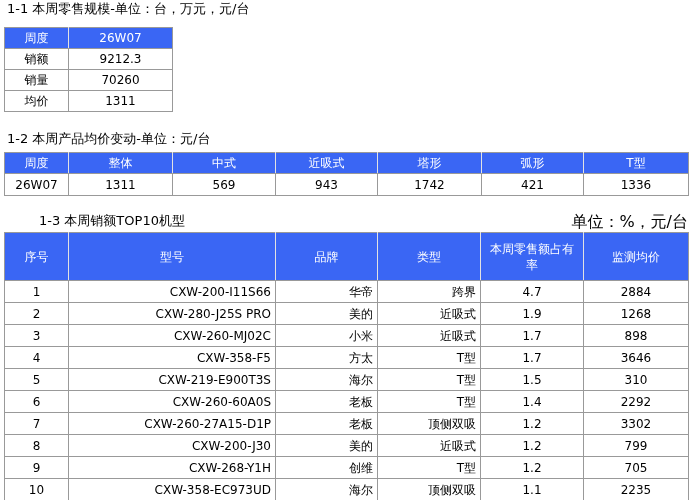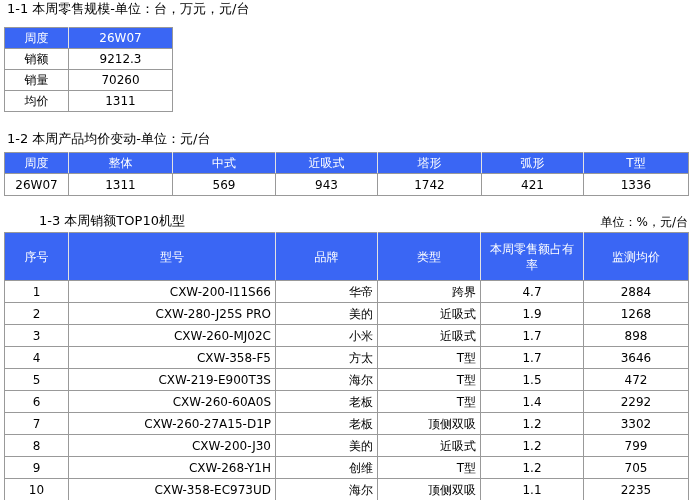--- a/index.html
+++ b/index.html
@@ -22,21 +22,21 @@
 
   .sec-title {
     position: absolute;
     font-size: 13px;
     line-height: 17px;
     white-space: nowrap;
     color: var(--text);
   }
   .unit-note {
     position: absolute;
-    font-size: 12px;
+    font-size: 16px;
     line-height: 16px;
     white-space: nowrap;
     color: var(--text);
   }
 
   table {
     position: absolute;
     border-collapse: collapse;
     table-layout: fixed;
     background: var(--page_bg);
@@ -205,21 +205,21 @@
       <td class="l">T型</td>
       <td class="r">1.7</td>
       <td class="r">3646</td>
     </tr>
     <tr class="data">
       <td class="c">5</td>
       <td class="l">CXW-219-E900T3S</td>
       <td class="l">海尔</td>
       <td class="l">T型</td>
       <td class="r">1.5</td>
-      <td class="r">472</td>
+      <td class="r">310</td>
     </tr>
     <tr class="data">
       <td class="c">6</td>
       <td class="l">CXW-260-60A0S</td>
       <td class="l">老板</td>
       <td class="l">T型</td>
       <td class="r">1.4</td>
       <td class="r">2292</td>
     </tr>
     <tr class="data">

